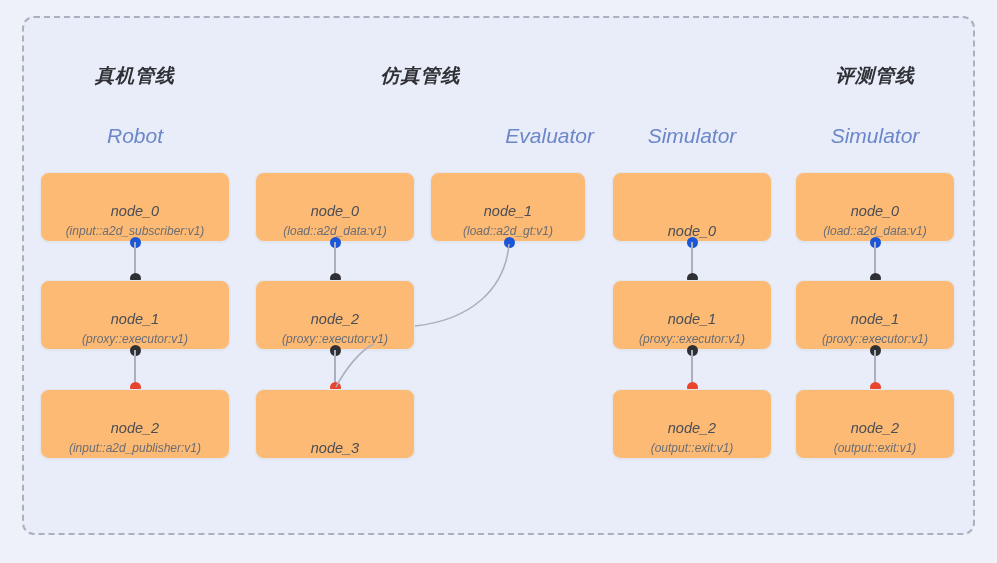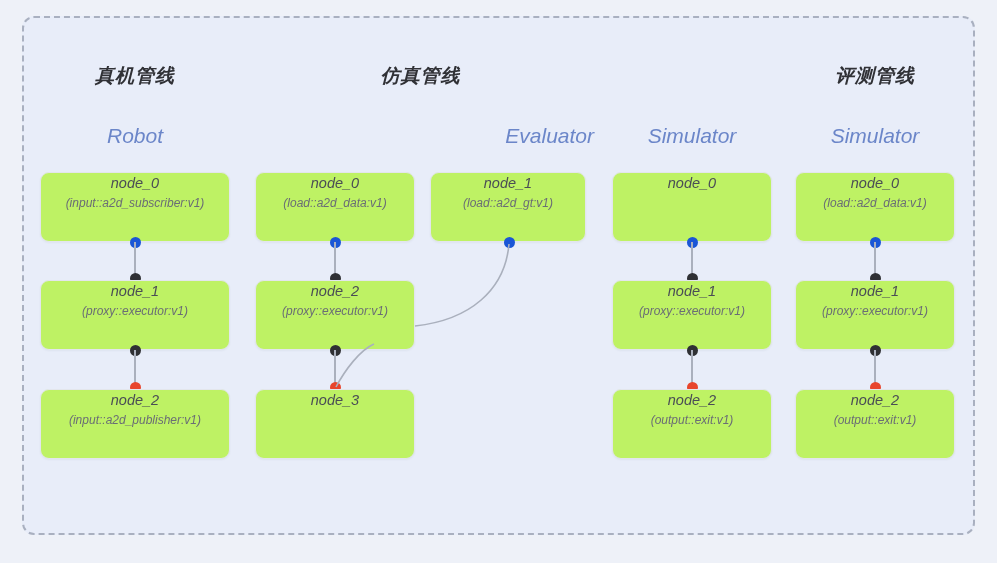--- a/index.html
+++ b/index.html
@@ -42,28 +42,28 @@
   .col-subtitle {
     position: absolute;
     text-align: center;
     font-size: 21px;
     color: #6b86c9;
     white-space: nowrap;
   }
   .node {
     position: absolute;
     box-sizing: border-box;
-    background: #bef264;
+    background: #fdba74;
     border: 1px solid #e3e6ec;
     border-radius: 9px;
     box-shadow: 0 1px 2px rgba(40,50,80,0.05);
     display: flex;
     flex-direction: column;
     align-items: center;
-    justify-content: flex-start;
+    justify-content: flex-end;
     height: 70px;
   }
   .node-name {
     font-size: 14.5px;
     color: #4a4d55;
     line-height: 20px;
   }
   .node-spec {
     font-size: 12px;
     color: #6a6d75;

